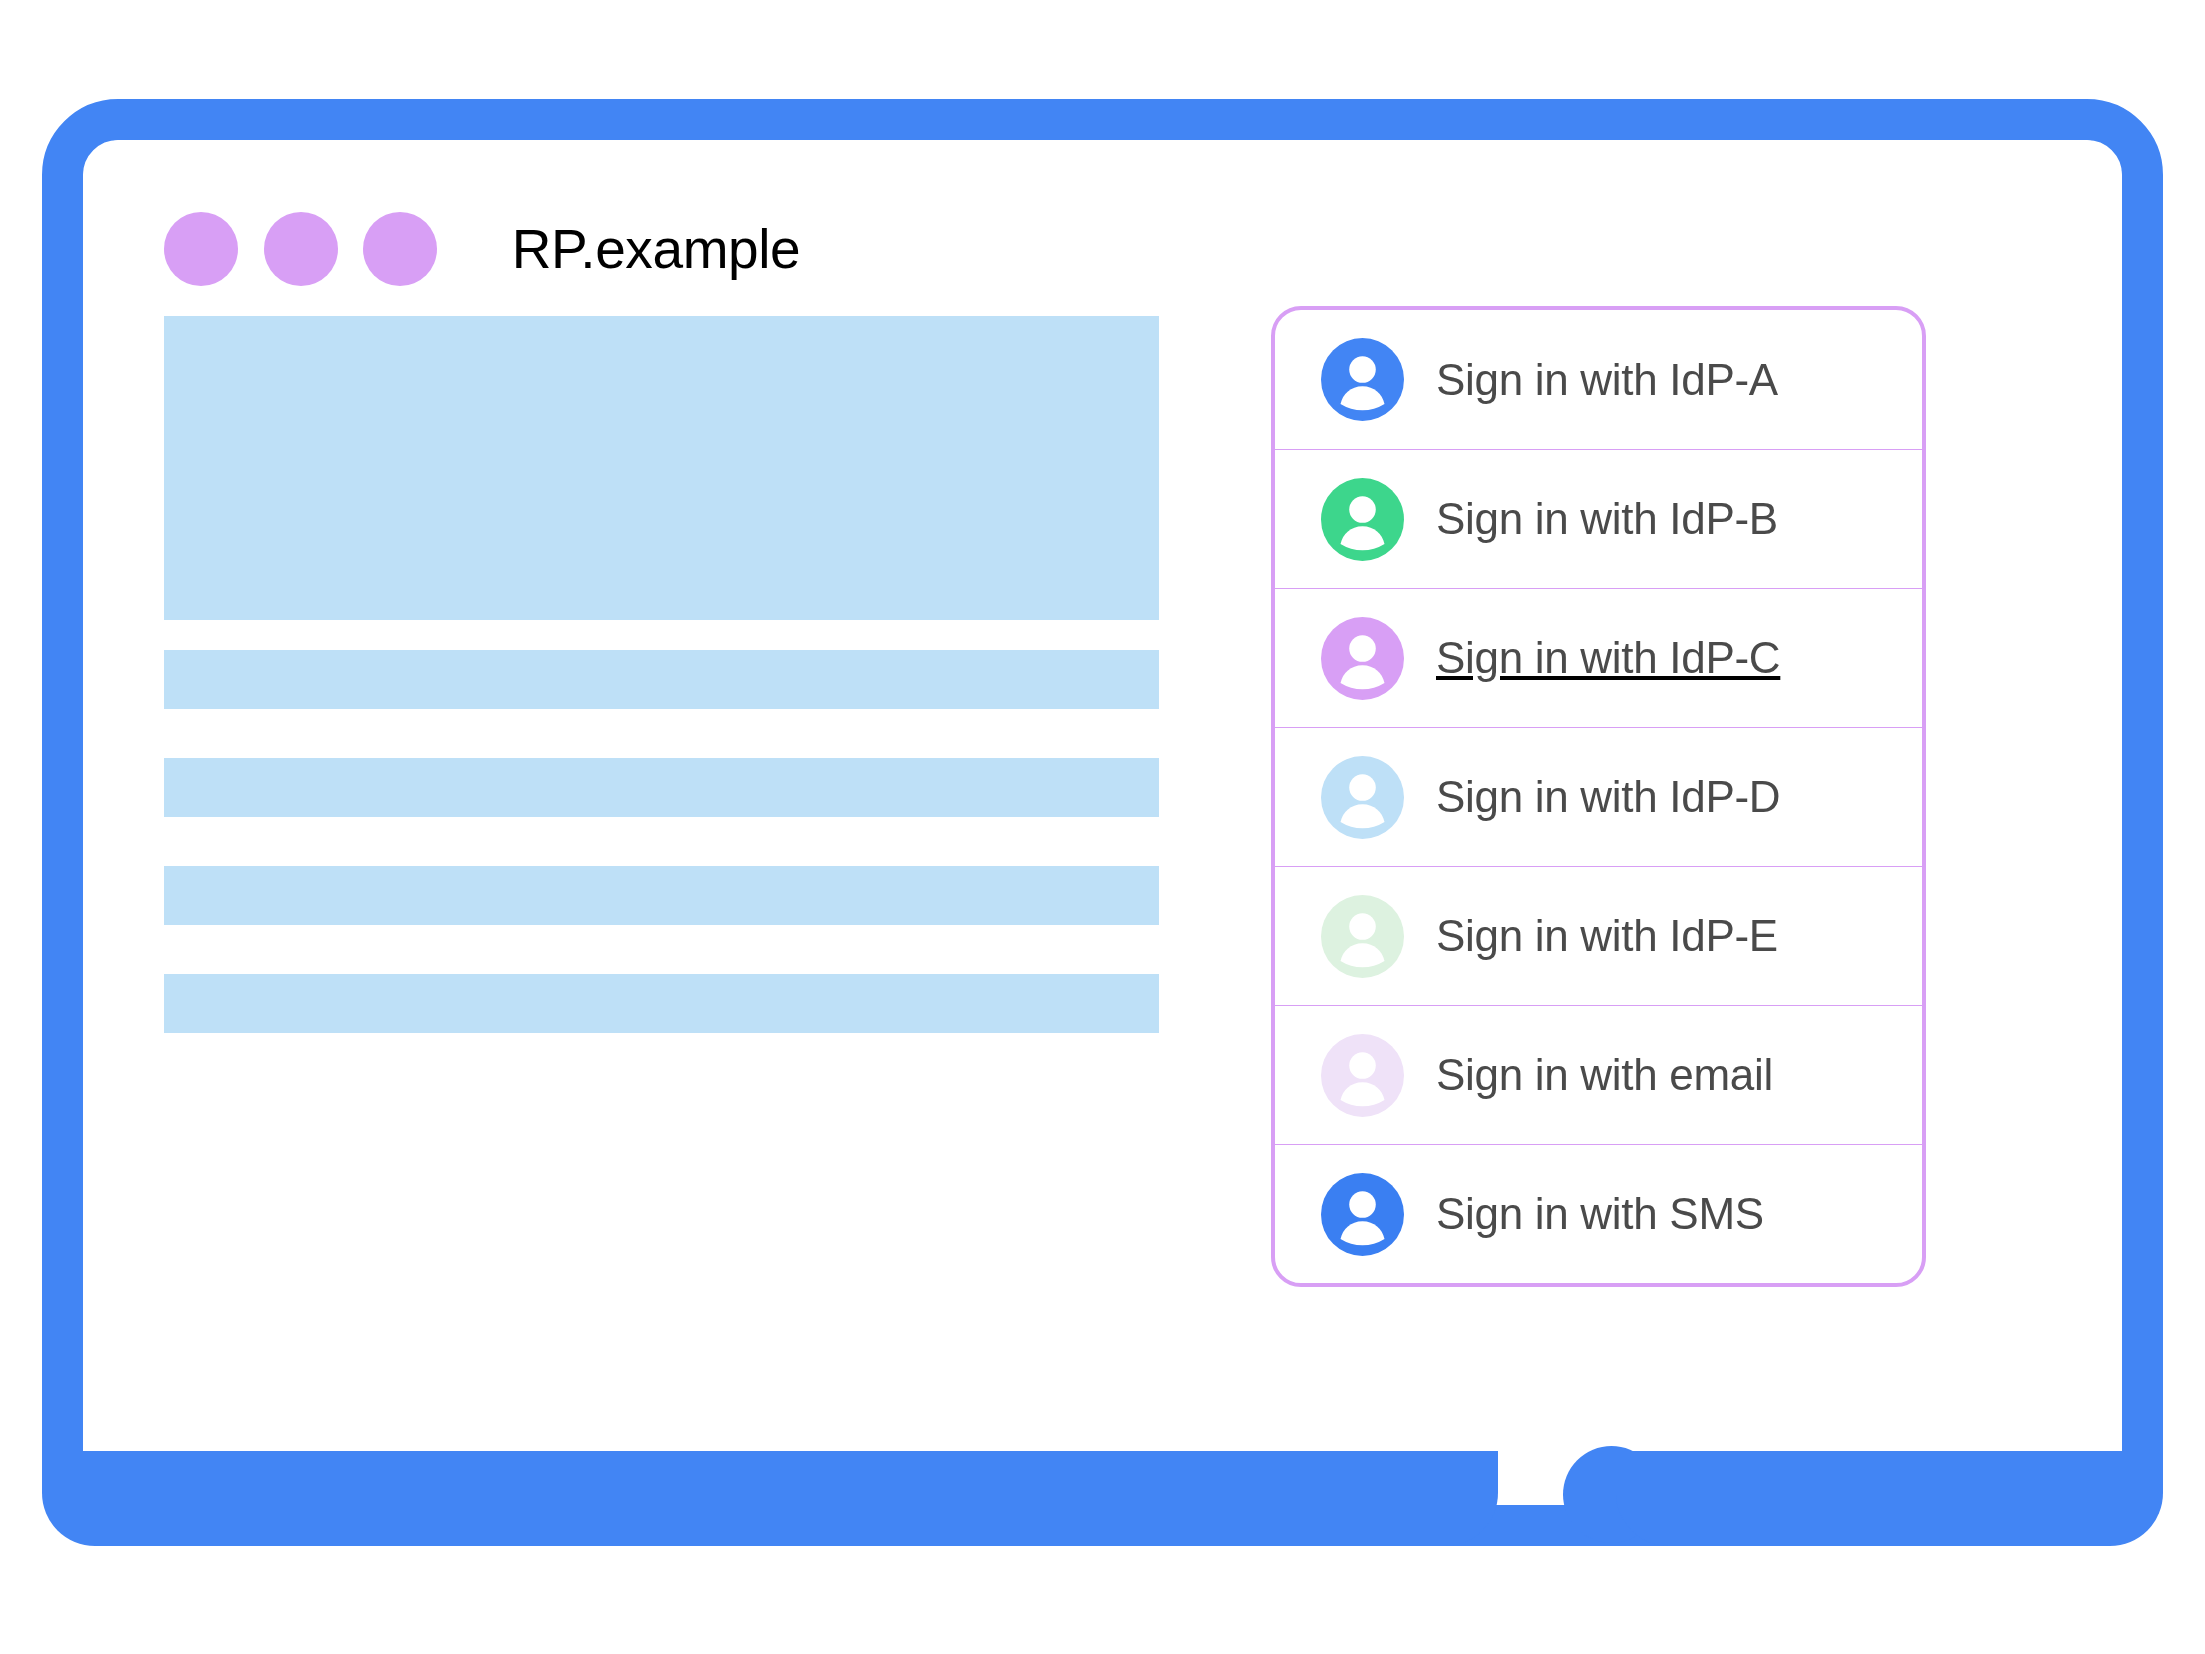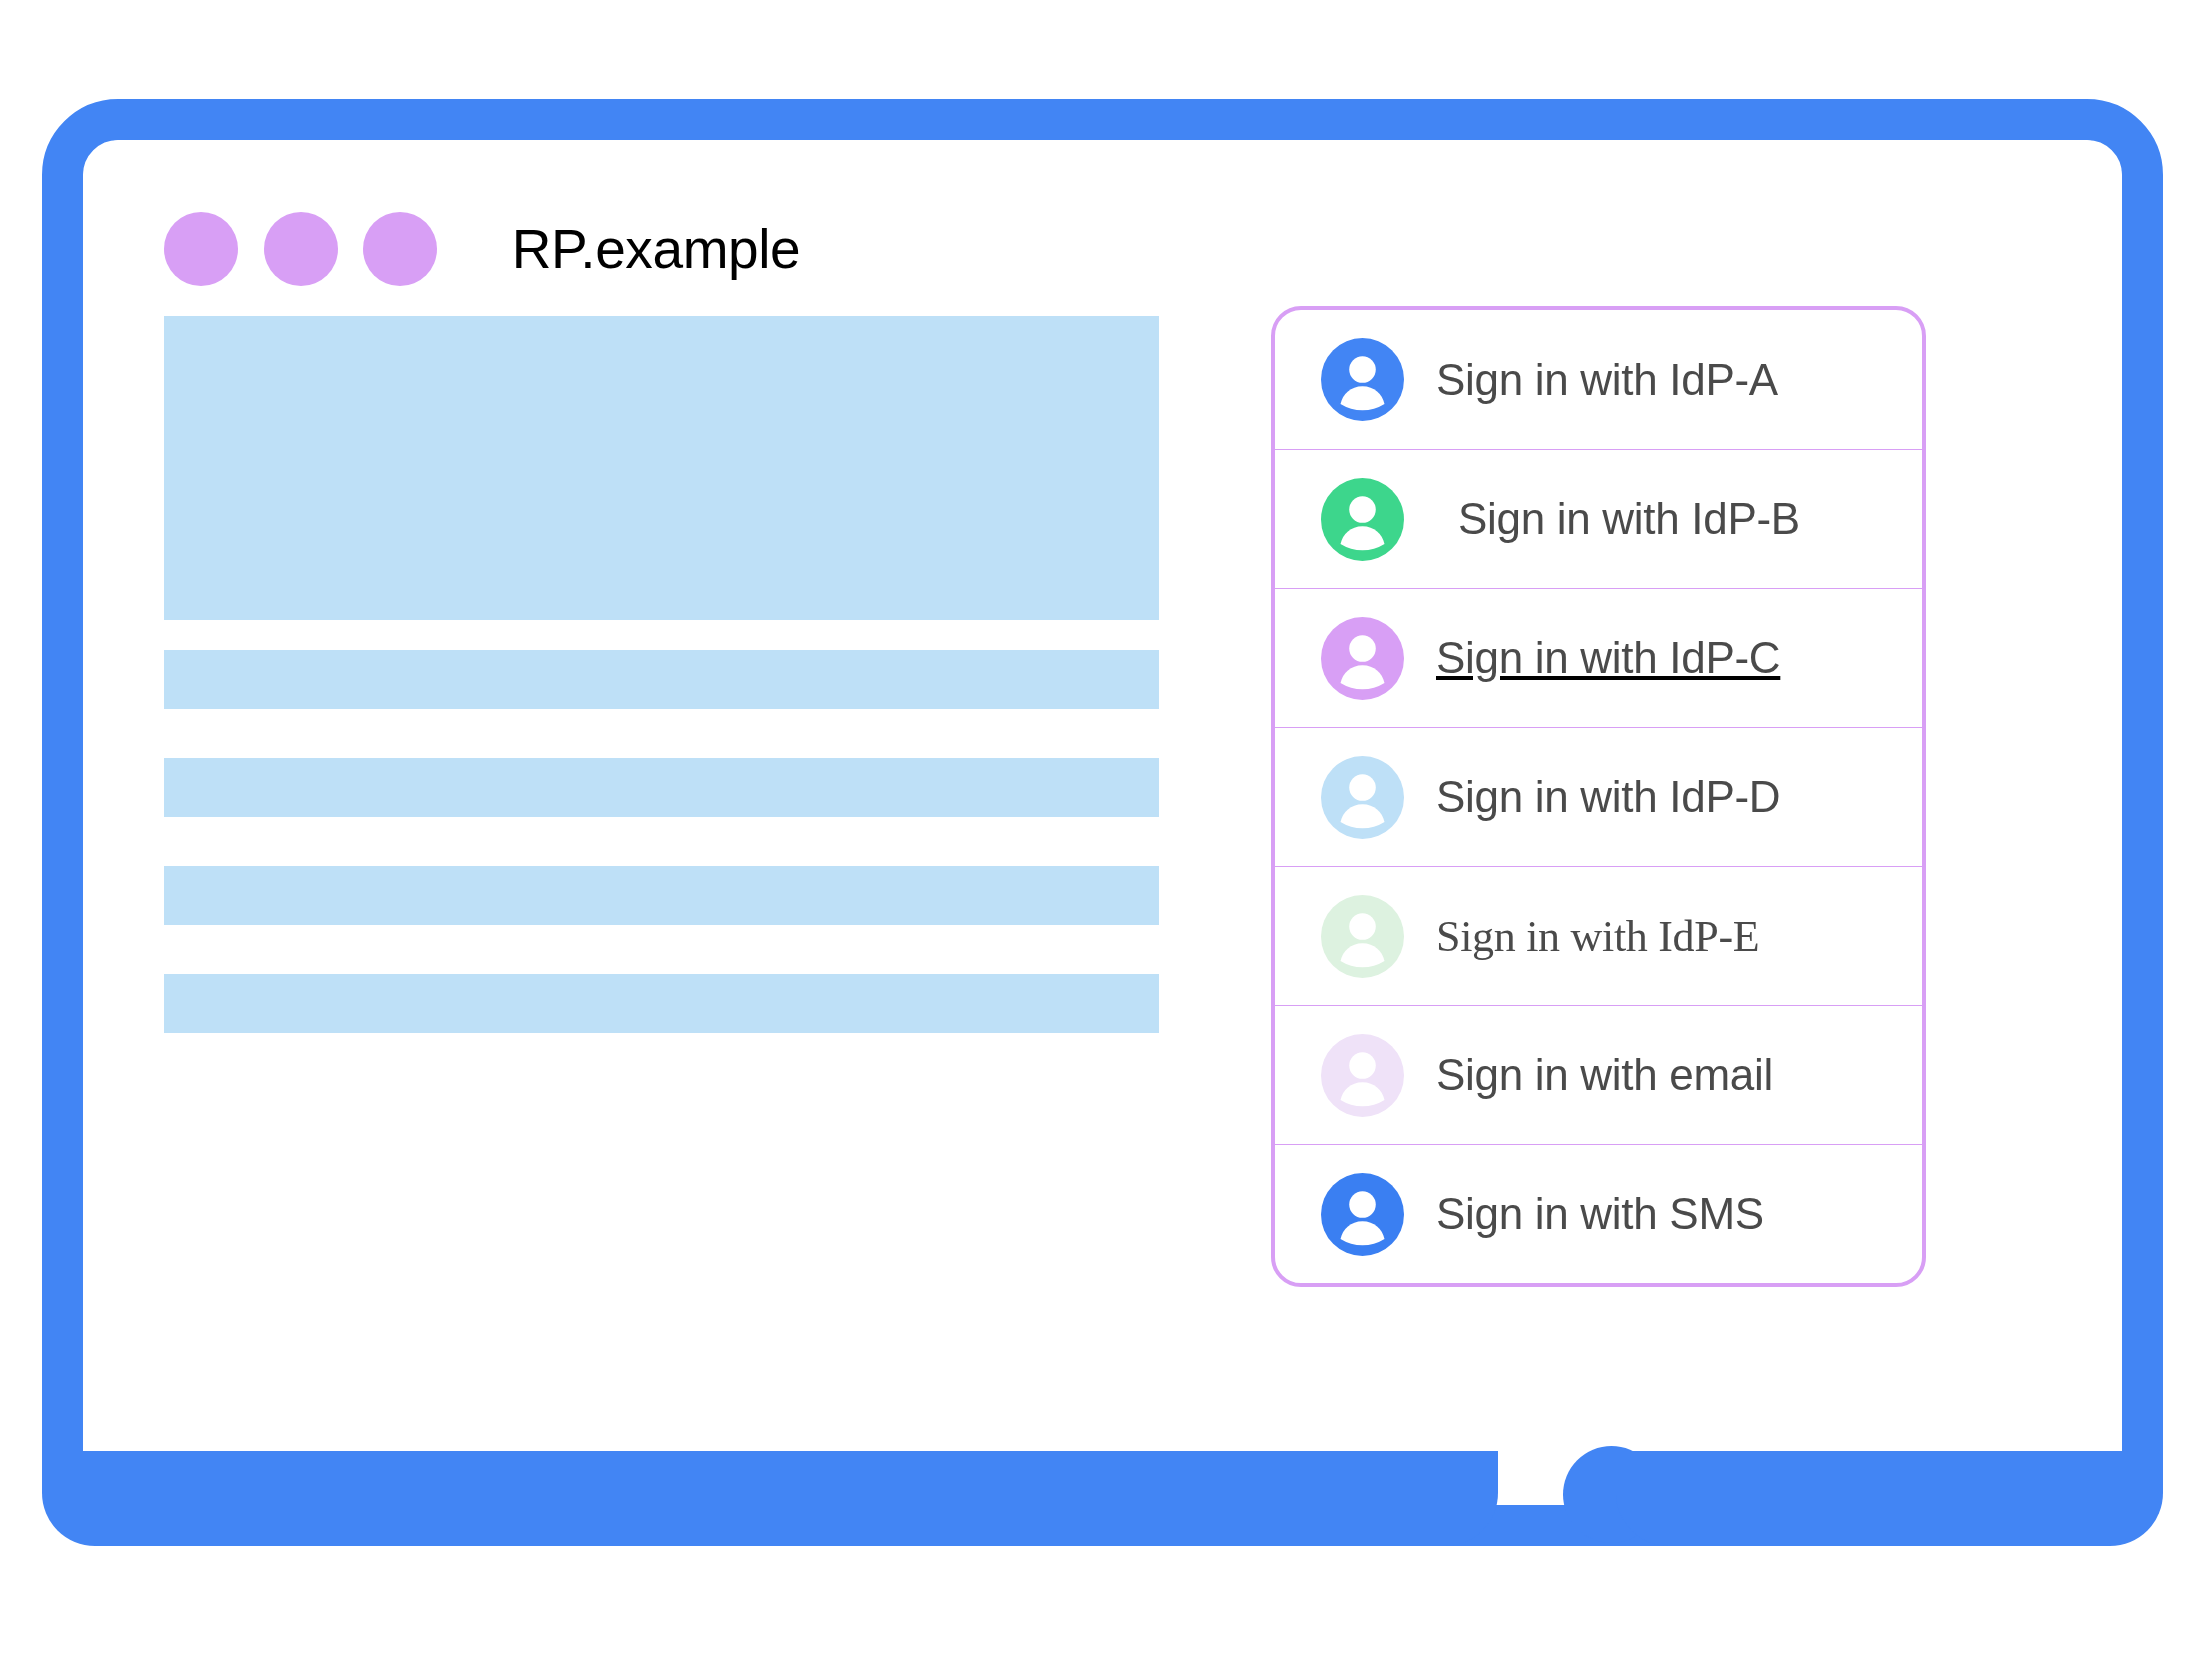--- a/index.html
+++ b/index.html
@@ -170,21 +170,21 @@
         <div class="signin-row" style="border-top-color: rgb(216, 159, 245);">
           <span class="avatar">
             <svg viewBox="0 0 100 100" xmlns="http://www.w3.org/2000/svg">
               <circle cx="50" cy="50" r="50" fill="#4285F4"></circle>
               <circle cx="50" cy="38" r="16" fill="#ffffff"></circle>
               <path d="M50 58c-14 0-24 9.5-26.5 21.5A50 50 0 0 0 76.5 79.5C74 67.5 64 58 50 58z" fill="#ffffff"></path>
             </svg>
           </span>
           <span class="signin-label" style="color: rgb(74, 74, 74);">Sign in with IdP-A</span>
         </div>
-        <div class="signin-row" style="border-top-color: rgb(216, 159, 245); gap: 22px;">
+        <div class="signin-row" style="border-top-color: rgb(216, 159, 245);">
           <span class="avatar">
             <svg viewBox="0 0 100 100" xmlns="http://www.w3.org/2000/svg">
               <circle cx="50" cy="50" r="50" fill="#3DD68C"></circle>
               <circle cx="50" cy="38" r="16" fill="#ffffff"></circle>
               <path d="M50 58c-14 0-24 9.5-26.5 21.5A50 50 0 0 0 76.5 79.5C74 67.5 64 58 50 58z" fill="#ffffff"></path>
             </svg>
           </span>
           <span class="signin-label" style="color: rgb(74, 74, 74);">Sign in with IdP-B</span>
         </div>
         <div class="signin-row" style="border-top-color: rgb(216, 159, 245); text-decoration: underline;">
@@ -200,21 +200,21 @@
         <div class="signin-row" style="border-top-color: rgb(216, 159, 245);">
           <span class="avatar">
             <svg viewBox="0 0 100 100" xmlns="http://www.w3.org/2000/svg">
               <circle cx="50" cy="50" r="50" fill="#BEE0F7"></circle>
               <circle cx="50" cy="38" r="16" fill="#ffffff"></circle>
               <path d="M50 58c-14 0-24 9.5-26.5 21.5A50 50 0 0 0 76.5 79.5C74 67.5 64 58 50 58z" fill="#ffffff"></path>
             </svg>
           </span>
           <span class="signin-label" style="color: rgb(74, 74, 74);">Sign in with IdP-D</span>
         </div>
-        <div class="signin-row" style="border-top-color: rgb(216, 159, 245); font-family: Liberation Serif, serif;">
+        <div class="signin-row" style="border-top-color: rgb(216, 159, 245);">
           <span class="avatar">
             <svg viewBox="0 0 100 100" xmlns="http://www.w3.org/2000/svg">
               <circle cx="50" cy="50" r="50" fill="#DDF2E0"></circle>
               <circle cx="50" cy="38" r="16" fill="#ffffff"></circle>
               <path d="M50 58c-14 0-24 9.5-26.5 21.5A50 50 0 0 0 76.5 79.5C74 67.5 64 58 50 58z" fill="#ffffff"></path>
             </svg>
           </span>
           <span class="signin-label" style="color: rgb(74, 74, 74);">Sign in with IdP-E</span>
         </div>
         <div class="signin-row" style="border-top-color: rgb(216, 159, 245);">

